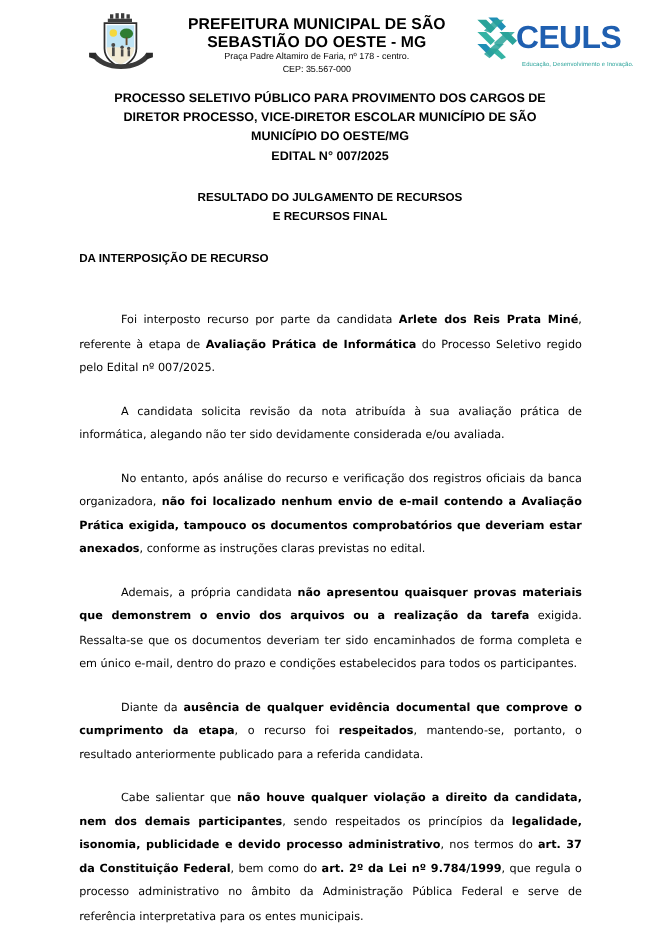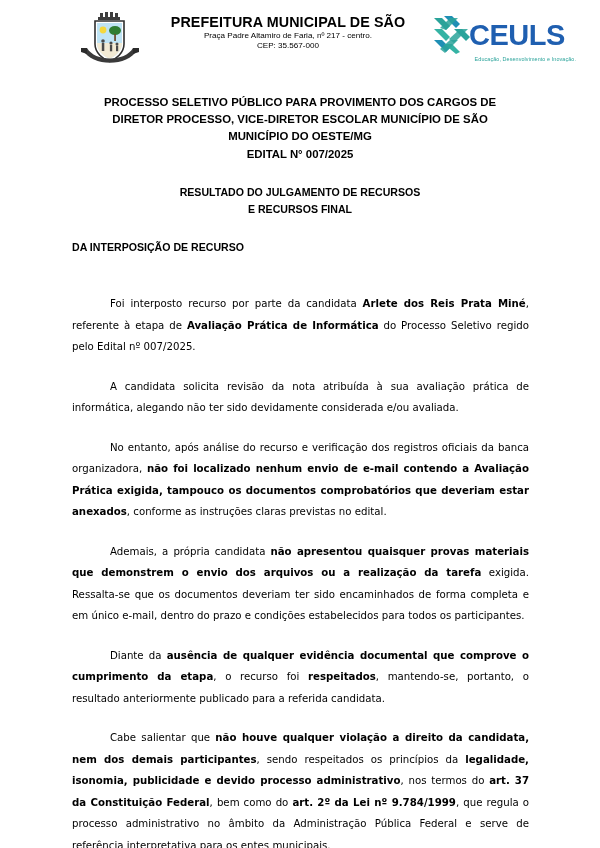--- a/index.html
+++ b/index.html
@@ -94,21 +94,21 @@
     white-space: nowrap;
   }
 
   
   .doc-title {
     text-align: center;
     font-family: "Liberation Sans", sans-serif;
     font-weight: bold;
     font-size: 11.4px;
     line-height: 17.2px;
-    margin: 16px 62px 0 62px;
+    margin: 4px 62px 0 62px;
   }
   .doc-subtitle {
     text-align: center;
     font-family: "Liberation Sans", sans-serif;
     font-weight: bold;
     font-size: 10.6px;
     line-height: 16.8px;
     margin: 21px 62px 0 62px;
   }
   .section-head {
@@ -178,21 +178,22 @@
         </g>
 
         <path d="M5 40 C14 57 50 57 59 40 L55 38 C47 52 17 52 9 38 Z" fill="#3a3a3a"></path>
         <path d="M3 38 L9 38 L9 44 L3 42 Z" fill="#2b2b2b"></path>
         <path d="M61 38 L55 38 L55 44 L61 42 Z" fill="#2b2b2b"></path>
       </svg>
     </div>
 
     <div class="org-block">
       <div class="org-line1">PREFEITURA MUNICIPAL DE SÃO</div>
-      <div class="org-addr">Praça Padre Altamiro de Faria, nº 217 - centro.</div>
+      <div class="org-line2">SEBASTIÃO DO OESTE - MG</div>
+      <div class="org-addr">Praça Padre Altamiro de Faria, nº 178 - centro.</div>
       <div class="org-addr">CEP: 35.567-000</div>
     </div>
 
     <div class="ceuls">
       <div class="ceuls-row">
         <div class="ceuls-mark">
           <svg viewBox="0 0 44 42" width="44" height="42">
             <g fill="#2aa39a">
               <path d="M4 4 L12 4 L20 12 L16 16 Z"></path>
               <path d="M14 2 L22 2 L30 10 L26 14 Z" fill="#1f8fb5"></path>

